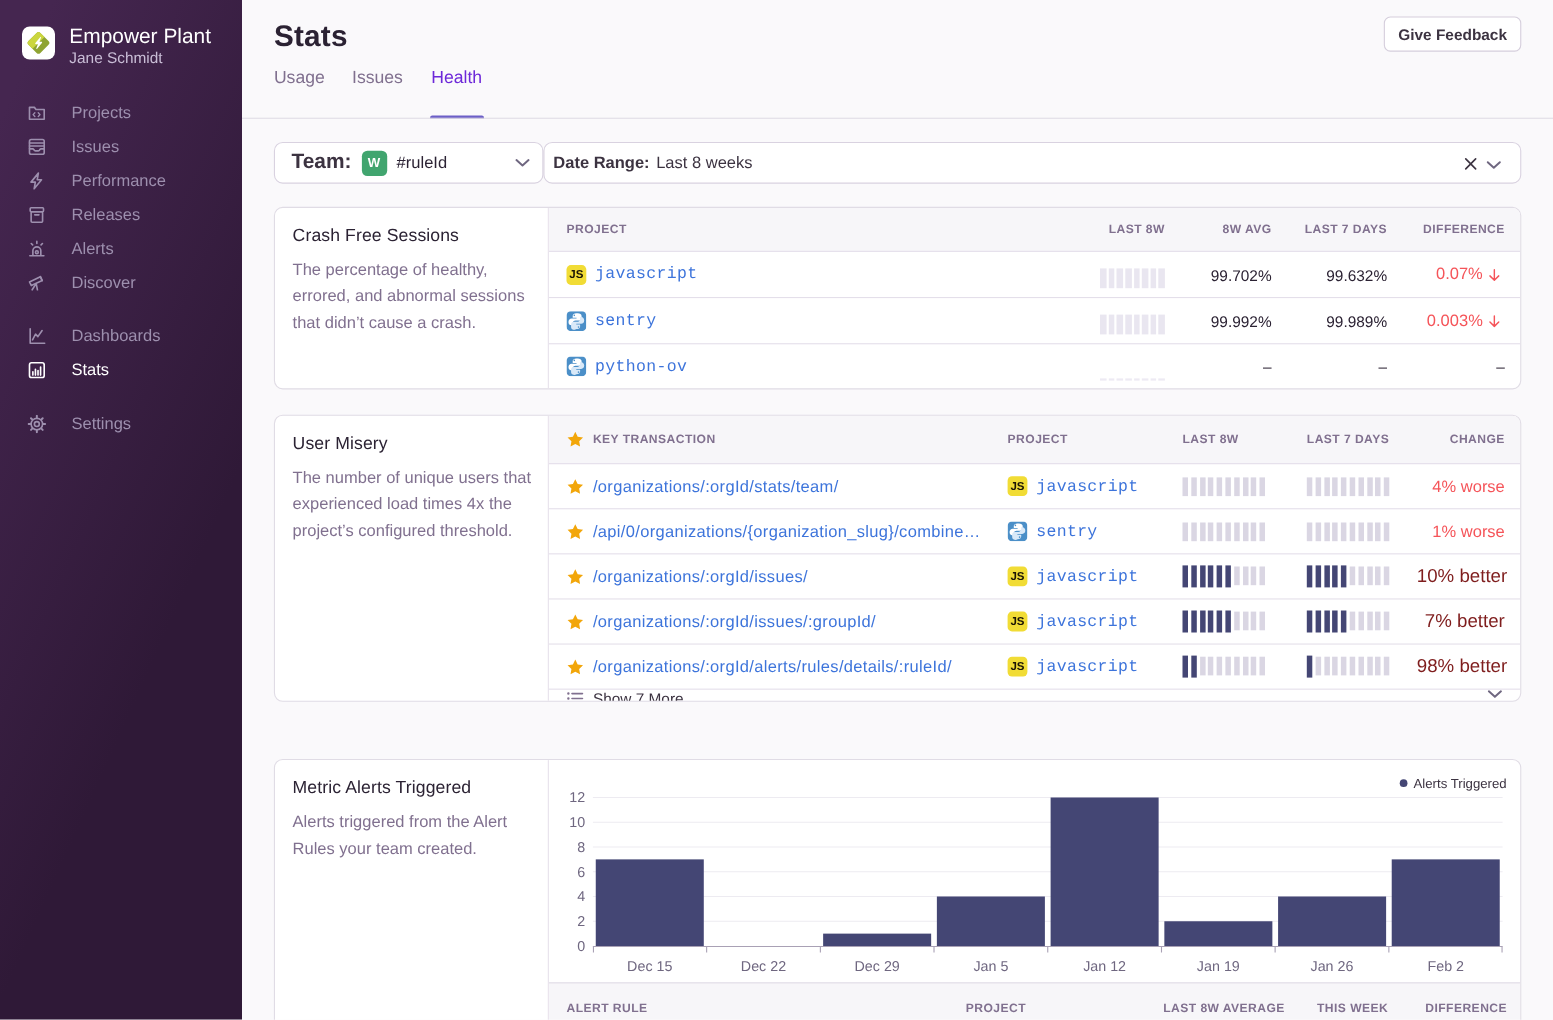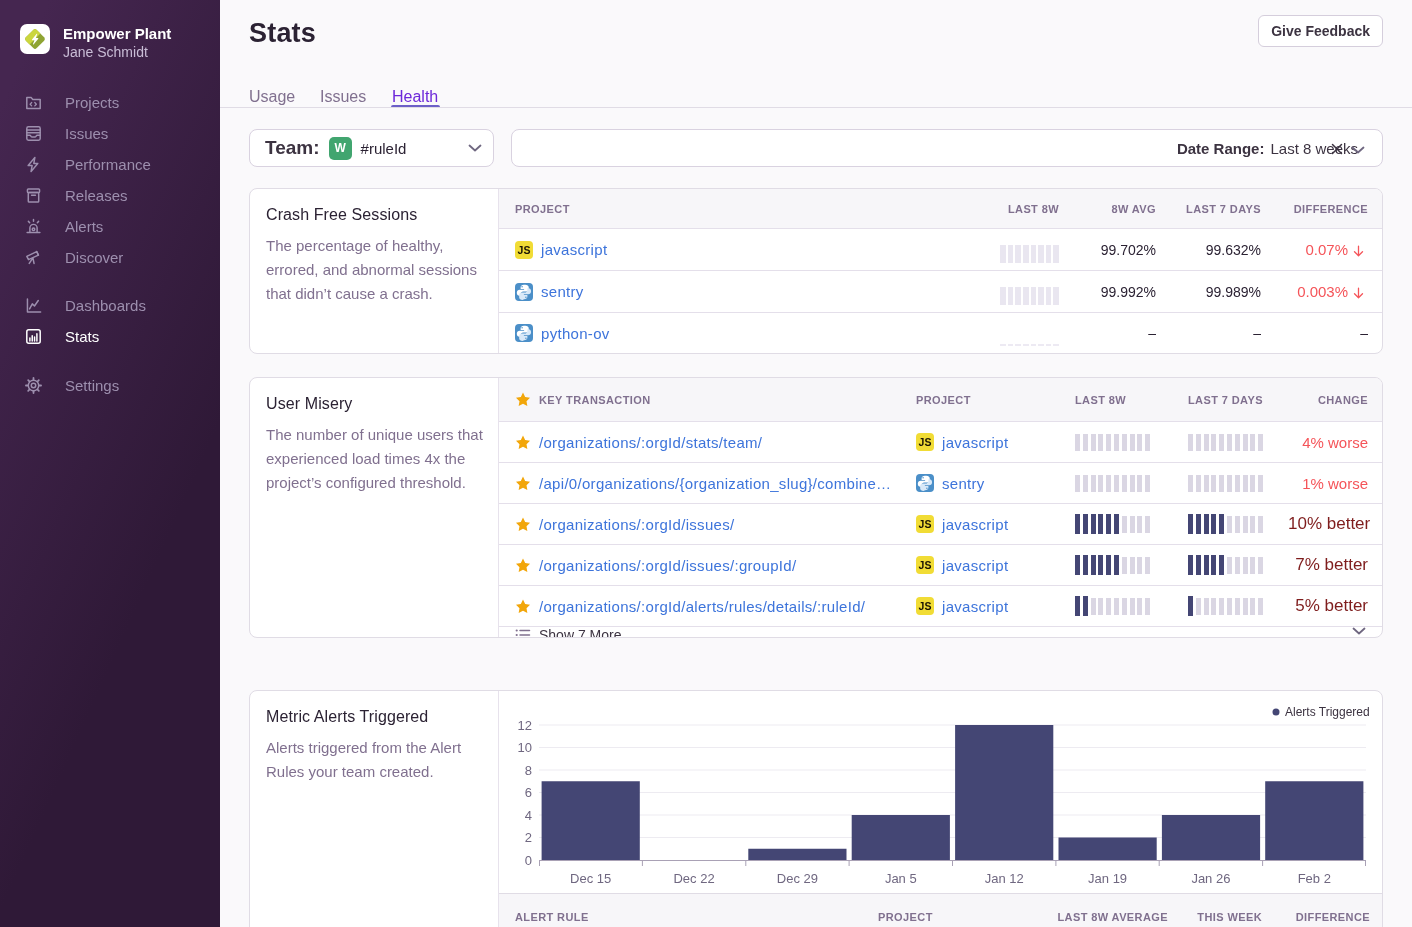--- a/index.html
+++ b/index.html
@@ -5,62 +5,62 @@
 * { box-sizing: border-box; margin:0; padding:0; }
 html,body { width:1412px; height:927px; overflow:hidden; }
 body { font-family:"Liberation Sans", sans-serif; background:#FAF9FB; position:relative; color:#2B2233; }
 
 
 #sidebar { position:absolute; left:0; top:0; width:220px; height:927px;
   background:linear-gradient(294.17deg,#2f1937 35.57%,#452650 92.42%); }
 .orgrow { position:absolute; left:20px; top:24px; display:flex; }
 .logo { width:30px; height:30px; background:#fff; border-radius:7px; display:flex; align-items:center; justify-content:center; }
 .orgtxt { margin-left:13px; }
-.orgname { color:#fff; font-weight:bold; font-size:15px; line-height:17px; margin-top:1px;}
+.orgname { color:#fff; font-weight:normal; font-size:19px; line-height:17px; margin-top:1px;}
 .orguser { color:#C9BDD6; font-size:14px; line-height:17px; margin-top:2px;}
 .nav { position:absolute; left:0; width:220px; }
 .nav div.item { height:31px; display:flex; align-items:flex-end; padding-left:25px; color:#9D8FAE; font-size:15px; }
 .nav div.item svg { margin-right:23px; flex:none; }
 .nav div.item.active { color:#fff; }
 
 
 #main { position:absolute; left:220px; top:0; width:1192px; height:927px; }
 h1.pagetitle { position:absolute; left:29px; top:19px; font-size:27px; line-height:28px; font-weight:bold; color:#2B2233; letter-spacing:0.2px;}
 .feedback { position:absolute; top:15px; right:29px; height:32px; background:#fff; border:1px solid #D5CEDC; border-radius:6px; font-size:14px; font-weight:bold; color:#3C3341; line-height:30px; padding:0 12px; }
 .tabline { position:absolute; left:0; right:0; top:107px; border-top:1px solid #E0DCE5; }
-.tab { position:absolute; top:88px; font-size:16px; line-height:17px; color:#80708F; }
+.tab { position:absolute; top:62px; font-size:16px; line-height:17px; color:#80708F; }
 .tab.active { color:#6d28d9; }
 .tabu { position:absolute; left:171px; top:105px; width:49px; height:3px; background:#6C5FC7; border-radius:2px 2px 0 0; }
 
 
 .filters { position:absolute; left:29px; top:129px; width:1134px; height:38px; display:flex; }
 .fbox { background:#fff; border:1px solid #D9D2E0; border-radius:8px; height:38px; display:flex; align-items:center; }
 .teambox { width:245px; padding:0 11px 0 15px; }
 .teambox .lbl { font-weight:bold; font-size:19px; color:#3C3341; }
 .wav { width:23px; height:23px; border-radius:5px; background:#41A56F; color:#fff; font-size:12px; font-weight:bold; display:flex; align-items:center; justify-content:center; margin-left:9px; }
 .teamname { margin-left:9px; font-size:15px; color:#2B2233; }
-.datebox { flex:1; margin-left:17px; padding:0 24px; position:relative;justify-content:flex-end; }
+.datebox { flex:1; padding:0 8px; position:relative; }
 .datebox .lbl { font-weight:bold; font-size:15px; color:#3C3341; }
 .datebox .val { margin-left:6px; font-size:15px; color:#3C3341; }
 
 
 .panel { position:absolute; left:29px; width:1134px; background:#fff; border:1px solid #E0DCE5; border-radius:8px; display:grid; grid-template-columns:249px 1fr; overflow:hidden; }
 .pleft { border-right:1px solid #E7E2EC; padding:16px; }
 .pleft h2 { font-size:16px; font-weight:normal; color:#2B2233; line-height:20px; margin-bottom:9px; letter-spacing:0.1px;}
 .pleft p { font-size:15px; color:#80708F; line-height:24px; white-space:nowrap; }
 .trow { display:grid; align-items:center; white-space:nowrap; padding:0 14px 0 16px; border-bottom:1px solid #E4DFEA; }
 .trow:last-child { border-bottom:none; }
 .thead { background:#F7F6F9; font-size:11px; font-weight:bold; color:#80708F; letter-spacing:0.4px; }
 .r { text-align:right; }
 .cell { font-size:14px; color:#2B2233; }
 .neg { color:#F55459; font-size:15px; }
 .pos { color:#7f1d1d; font-size:17px; }
 a.lnk { color:#3D74DB; text-decoration:none; font-size:15px; letter-spacing:0.3px; }
 .proj { display:flex; align-items:center; }
-.proj .pname { margin-left:8px; }
+.proj .pname { margin-left:8px;font-family:Liberation Mono, monospace; }
 .jsic { width:18px; height:18px; border-radius:4px; background:#F1DC35; color:#1B1504; font-size:10.5px; font-weight:bold; display:flex; align-items:center; justify-content:center; flex:none; letter-spacing:0;}
 .spark { display:inline-flex; align-items:flex-end; height:18px; position:relative; top:6px; }
 .spark i { display:block; width:5.6px; margin-left:2px; background:#E9E6F0; }
 .spark i:first-child { margin-left:0; }
 .spark10 { display:inline-flex; align-items:center; height:20px; position:relative; top:2px; }
 .spark10 i { display:block; width:5px; height:17px; margin-left:2.8px; background:#DAD6E3; }
 .spark10 i:first-child { margin-left:0; }
 .spark10 i.d { background:#444674; height:20px; }
 
 
@@ -470,21 +470,21 @@
               <i></i>
               <i></i>
               <i></i>
               <i></i>
               <i></i>
               <i></i>
               <i></i>
               <i></i>
               <i></i>
             </span></span>
-        <span class="r cell pos">5% better</span>
+        <span class="r cell pos">98% better</span>
       </div>
       <div class="more">
         <svg width="16" height="16" viewBox="0 0 16 16" fill="none" stroke="#80708F" stroke-width="1.5" stroke-linecap="round">
             <path d="M5 3.5h9.5M5 8h9.5M5 12.5h9.5"></path>
             <path d="M1.7 3.5h0.01M1.7 8h0.01M1.7 12.5h0.01" stroke-width="2.2"></path>
           </svg>
         <span style="margin-left:8px">Show 7 More</span>
         <svg class="chev" width="14" height="8" viewBox="0 0 14 8" fill="none" stroke="#6F6780" stroke-width="1.8" stroke-linecap="round" stroke-linejoin="round">
             <path d="M1.5 1.5 7 6.5 12.5 1.5"></path>
           </svg>

